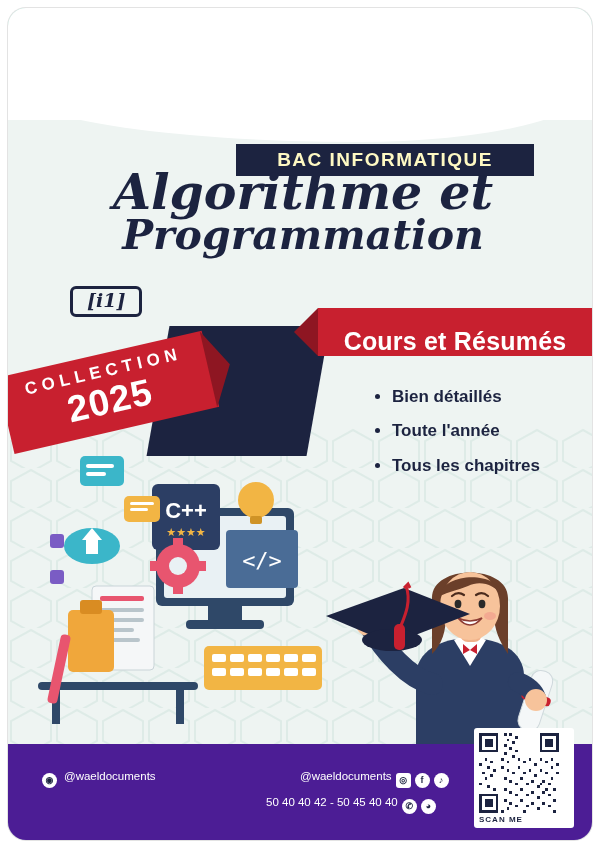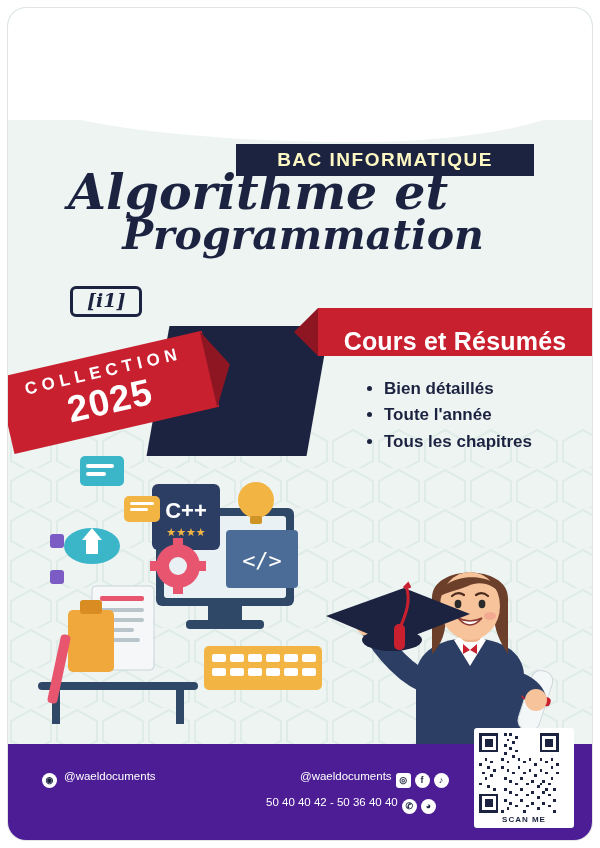--- a/index.html
+++ b/index.html
@@ -148,21 +148,21 @@
     width: 470px;
     z-index: 7;
     font-family: "DejaVu Serif", serif;
     font-style: italic;
     font-weight: bold;
     color: #1c2340;
     line-height: 0.92;
   }
   .title-line1 {
     font-size: 49px;
-    text-align: left;
+    text-align: center;
     white-space: nowrap;
   }
   .title-line2 {
     font-size: 41px;
     text-align: center;
     white-space: nowrap;
     margin-top: 2px;
   }
   .level-badge {
     position: absolute;
@@ -215,21 +215,21 @@
   .bullets {
     position: absolute;
     left: 358px;
     top: 368px;
     z-index: 8;
     color: #1c2340;
     font-weight: bold;
     font-size: 17px;
     line-height: 1.55;
   }
-  .bullets li { margin: 0; }
+  .bullets li { margin: 8px; }
   .bullets ul {
     margin: 0;
     padding-left: 18px;
   }
 
   
   .collection-wrap {
     position: absolute;
     left: -6px;
     top: 318px;
@@ -341,21 +341,21 @@
   
   .qr-box {
     position: absolute;
     right: 18px;
     bottom: 12px;
     width: 90px;
     background: #ffffff;
     border-radius: 3px;
     padding: 5px 5px 2px 5px;
     z-index: 12;
-    text-align: center;
+    text-align: left;
   }
   .qr-img { width: 80px; height: 80px; display: block; }
   .qr-label {
     font-size: 8px;
     font-weight: bold;
     color: #1c2340;
     letter-spacing: 1px;
     padding: 2px 0 2px 0;
   }
 </style>
@@ -545,21 +545,21 @@
     </svg>
 
     <div class="footer">
       <div class="footer-row fr1">
         <span class="fico">◉</span><span>@waeldocuments</span>
       </div>
       <div class="footer-row fr3">
         <span>@waeldocuments</span><span class="sico">◎</span><span class="sico round">f</span><span class="sico round">♪</span>
       </div>
       <div class="footer-row fr4">
-        <span>50 40 40 42 - 50 36 40 40</span><span class="sico round">✆</span><span class="sico round">◕</span>
+        <span>50 40 40 42 - 50 45 40 40</span><span class="sico round">✆</span><span class="sico round">◕</span>
       </div>
     </div>
 
     <div class="qr-box">
       <svg class="qr-img" viewBox="0 0 29 29" shape-rendering="crispEdges" xmlns="http://www.w3.org/2000/svg">
         <rect width="29" height="29" fill="#ffffff"></rect>
         <g fill="#1c2340">
           <rect x="0" y="0" width="7" height="1"></rect>
             <rect x="0" y="6" width="7" height="1"></rect>
           <rect x="0" y="0" width="1" height="7"></rect>

